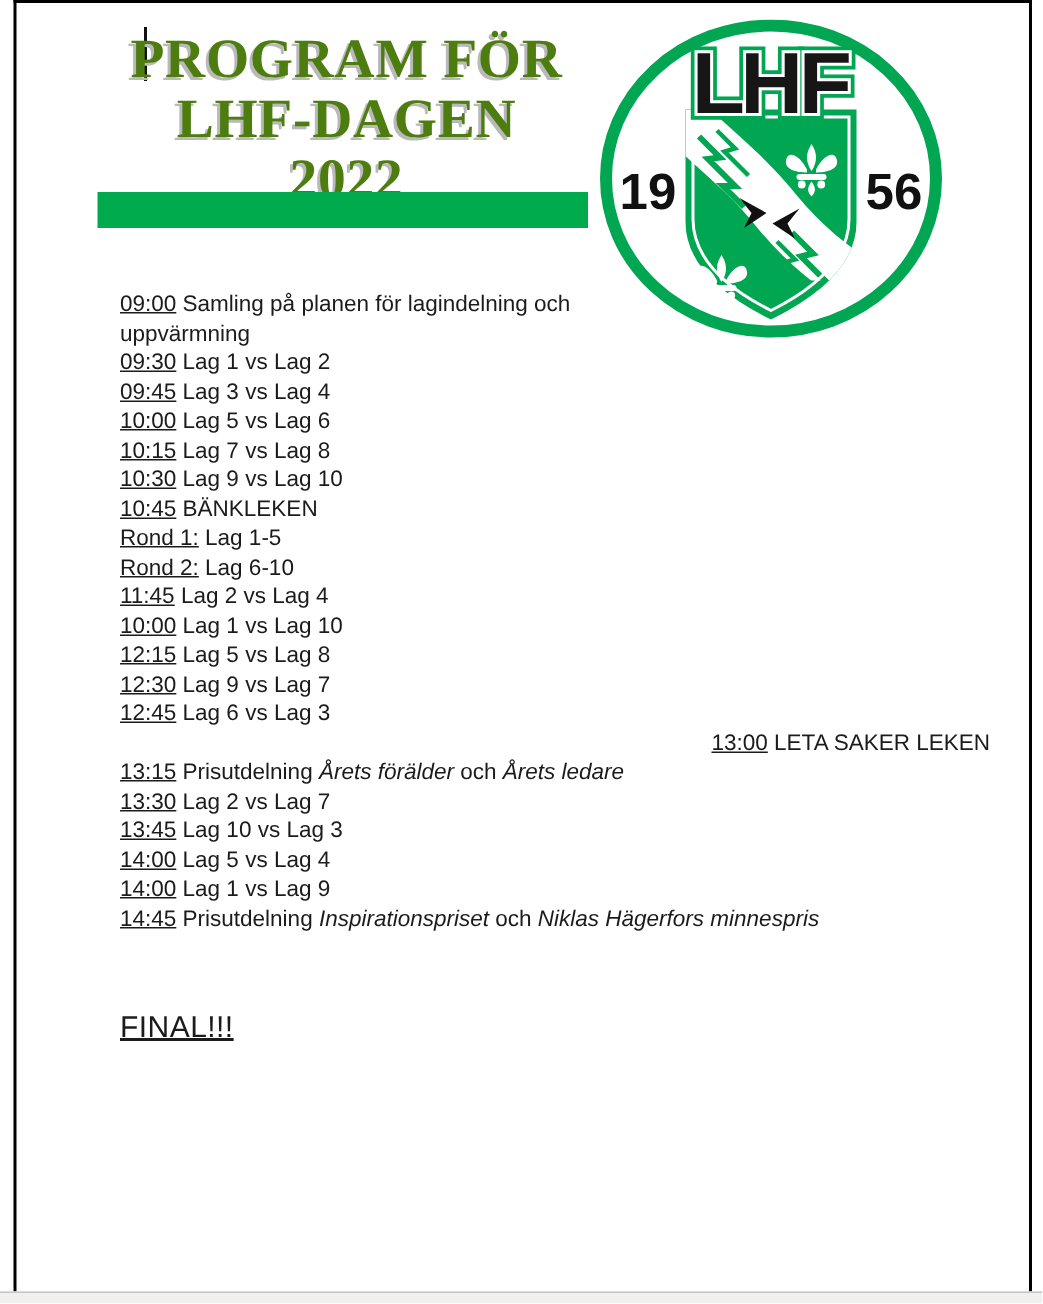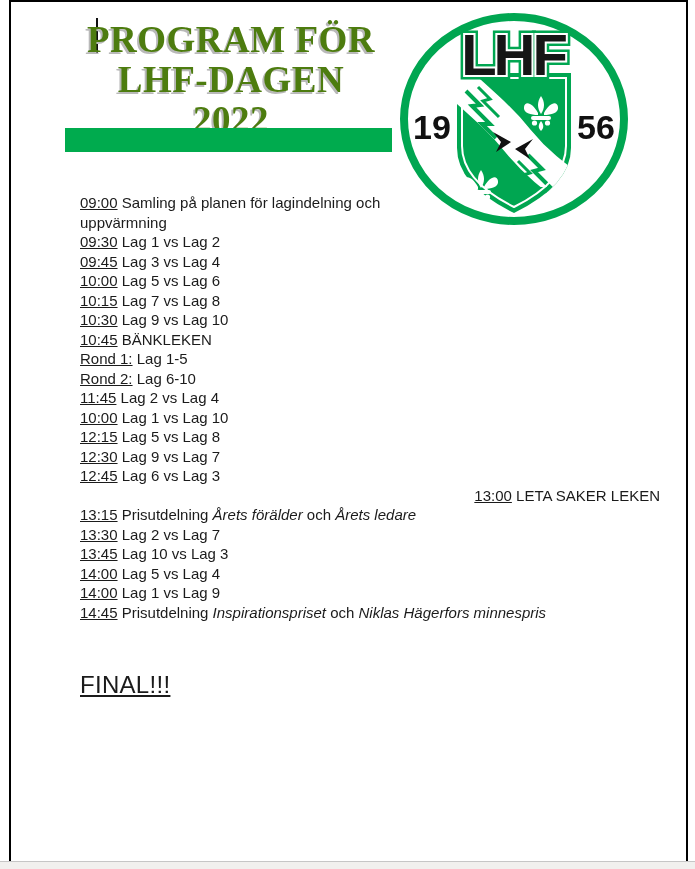--- a/index.html
+++ b/index.html
@@ -25,21 +25,21 @@
   .content p{margin:0;}
   .u{text-decoration:underline;}
   .pre{white-space:pre-line;}
   .it{font-style:italic;}
   .mt-g1{margin-top:16px;}
   .mt-bank{margin-top:26px;}
   .mt-g2{margin-top:24px;}
   .mt-leta{margin-top:23px;text-align:right;}
   .mt-g3{margin-top:29px;}
   .mt-pris2{margin-top:25px;}
-  .final{margin-top:50px !important;font-size:24px;line-height:26px;letter-spacing:.3px;}
+  .final{margin-top:50px !important;font-size:20px;line-height:26px;letter-spacing:.3px;}
 </style>
 </head>
 <body>
 
 <div class="stage">
 
   <div class="border-top"></div>
   <div class="border-left"></div>
   <div class="border-right"></div>
 

